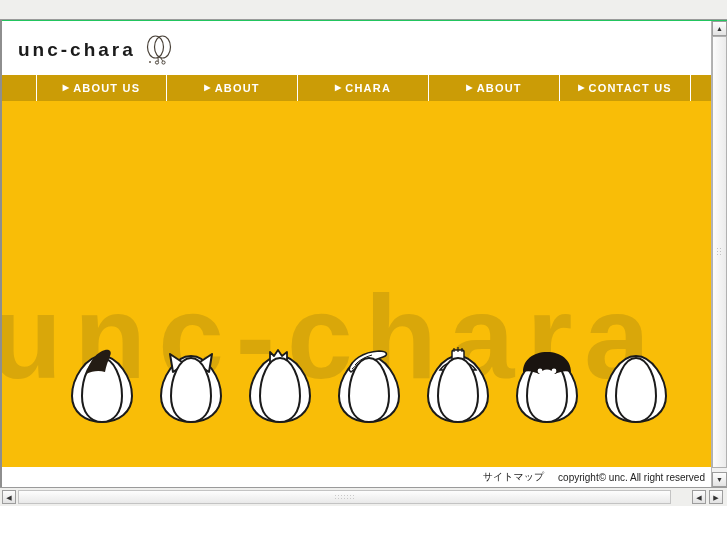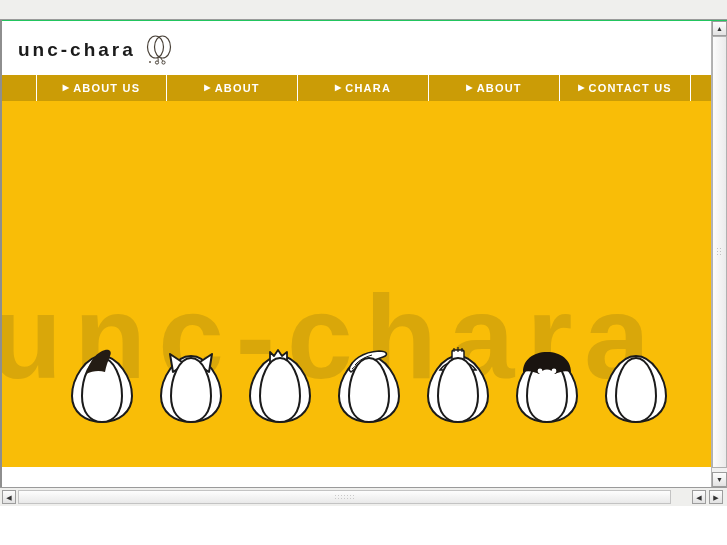--- a/index.html
+++ b/index.html
@@ -279,20 +279,24 @@
         <div class="chara" style="left:596px; top:245px;">
           <svg viewBox="0 0 76 80">
             <path d="M38 10 C54 10 68 32 68 50 C68 66 55 76 38 76 C21 76 8 66 8 50 C8 32 22 10 38 10 Z" fill="#fff" stroke="#1b1b1b" stroke-width="2"></path>
             <path d="M38 12 C50 12 58 32 58 50 C58 66 50 76 38 76 C26 76 18 66 18 50 C18 32 26 12 38 12 Z" fill="#fff" stroke="#1b1b1b" stroke-width="2"></path>
           </svg>
         </div>
 
       </div>
     </div>
 
+    <div class="footer">
+      <span class="footer-link">サイトマップ</span>
+      <span class="footer-copy">copyright© unc. All right reserved</span>
+    </div>
 
   </div>
 
   <div class="vscroll">
     <div class="sb-btn sb-up">▲</div>
     <div class="sb-track">
       <div class="sb-thumb">
         <span class="grip-v"></span>
       </div>
     </div>

